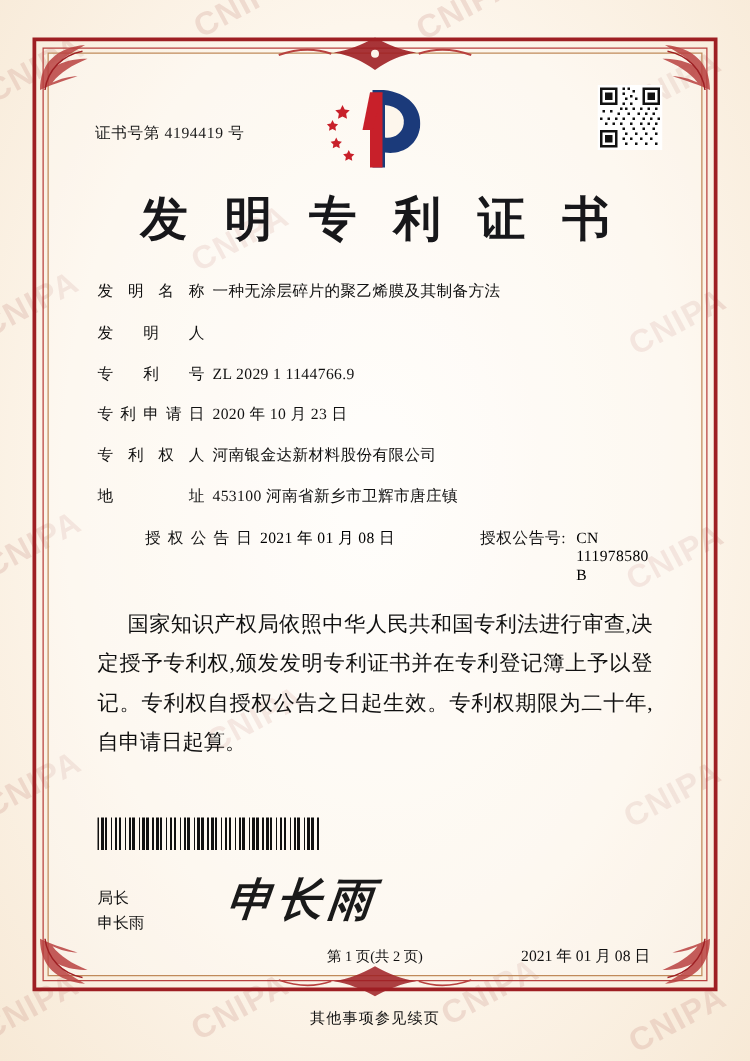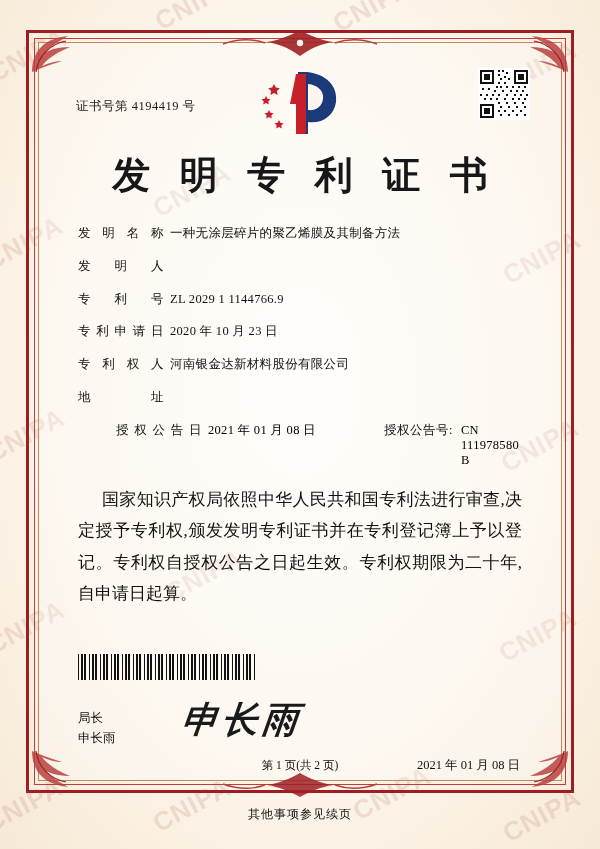--- a/index.html
+++ b/index.html
@@ -438,20 +438,21 @@
         <span class="f-value">2020 年 10 月 23 日</span>
       </div>
 
       <div class="field">
         <span class="f-label spread">专 利 权 人</span>
         <span class="f-value">河南银金达新材料股份有限公司</span>
       </div>
 
       <div class="field">
         <span class="f-label spread">地 址</span>
+        <span class="f-value">453100 河南省新乡市卫辉市唐庄镇</span>
       </div>
 
       <div class="field-split">
         <span class="split-left">
           <span class="f-label spread">授权公告日</span>
           <span class="f-value">2021 年 01 月 08 日</span>
         </span>
         <span class="split-right">
           <span class="f-label">授权公告号:</span>
           <span class="f-value">CN 111978580 B</span>

